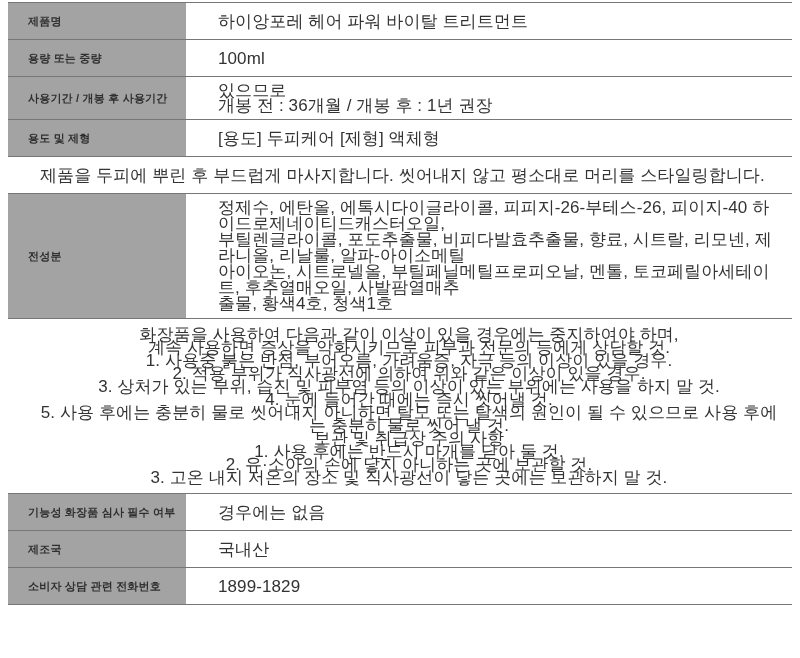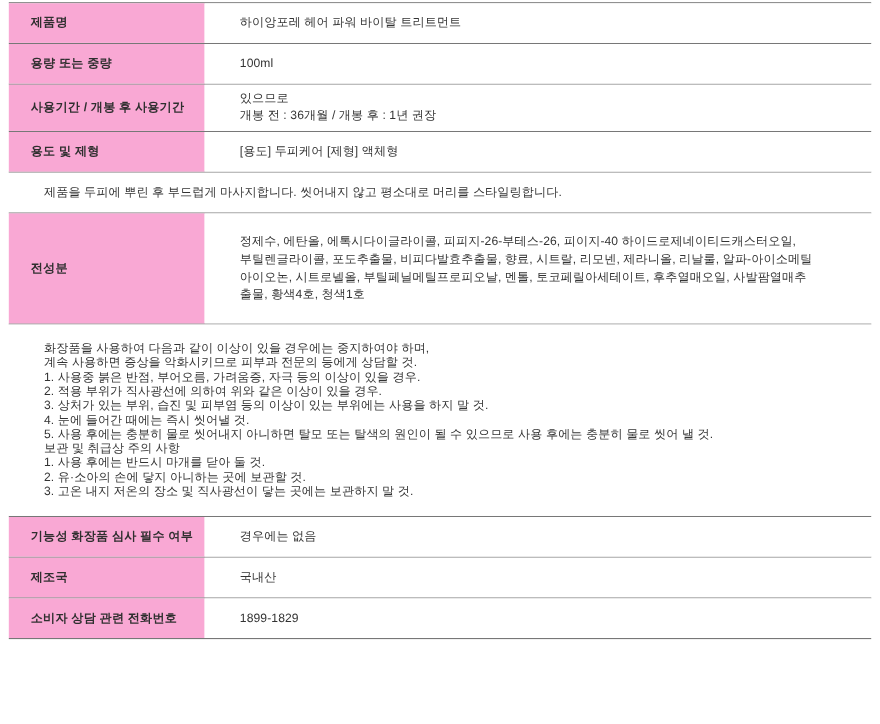--- a/index.html
+++ b/index.html
@@ -17,46 +17,46 @@
   .row {
     display: flex;
     border-top: 1px solid #777777;
     min-height: 37px;
   }
   
   .row:nth-child(6) { min-height: 101px; }
   .row:nth-child(6) .value-text { line-height: 16px; }
   
   .row:nth-child(7) { min-height: 175px; }
-  .row:nth-child(7) .value-text { line-height: 13px; }
+  .row:nth-child(7) .value-text { line-height: 13px; text-align: center; }
 
   .label-cell {
     width: 178px;
     flex: 0 0 178px;
-    background: #f9a8d4;
+    background: #a3a3a3;
     display: flex;
     align-items: center;
     padding: 4px 8px 4px 20px;
   }
   .label-text {
     font-size: 11px;
     font-weight: 700;
     color: #2f2f2f;
     letter-spacing: 0.2px;
     line-height: 14px;
   }
   .value-cell {
     flex: 1 1 auto;
     display: flex;
     align-items: center;
     padding: 6px 14px 6px 32px;
     background: #ffffff;
   }
   .value-text {
-    font-size: 11px;
+    font-size: 17px;
     color: #333333;
     line-height: 15px;
     white-space: pre-line;   
     letter-spacing: 0.1px;
   }
 </style>
 </head>
 <body>
 
 <div class="info-table">

